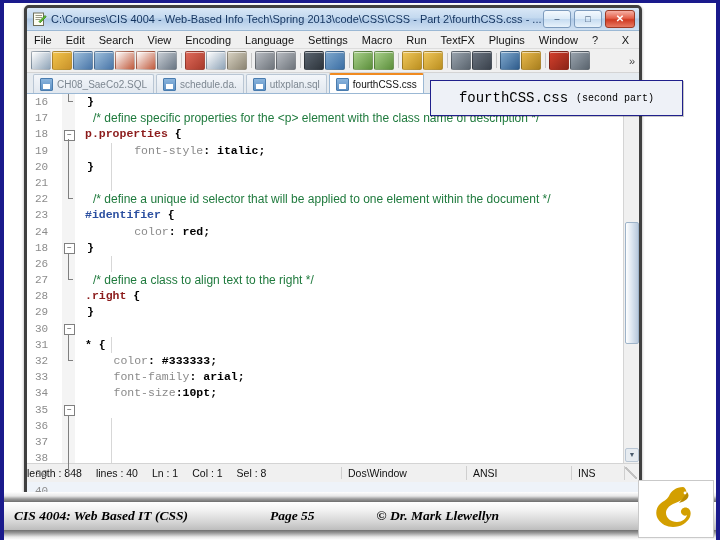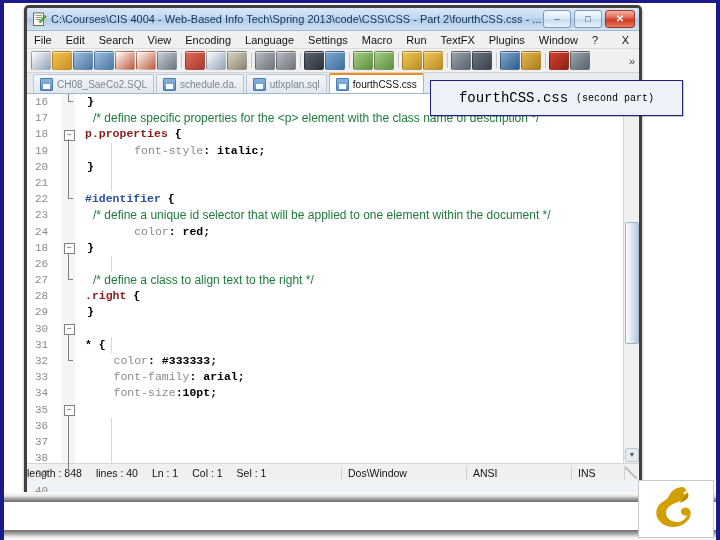--- a/index.html
+++ b/index.html
@@ -299,22 +299,22 @@
           <span class="foldline" style="top: 320.8px; height: 58.8px;"></span>
           <span class="foldend" style="top: 379.6px;"></span>
         </div>
       <div id="code">
           <div class="cl" style="padding-left: 8px;"><span class="brace">}</span></div>
           <div class="cl" style="padding-left: 14px;"><span class="cmt">/* define specific properties for the &lt;p&gt; element with the class name of description */</span></div>
           <div class="cl" style="padding-left: 6px;"><span class="sel">p.properties </span><span class="brace">{</span></div>
           <div class="cl"><span class="prop">        font-style</span><span class="brace">: </span><span class="val">italic;</span></div>
           <div class="cl" style="padding-left: 8px;"><span class="brace">}</span></div>
           <div class="cl">&nbsp;</div>
+          <div class="cl" style="padding-left: 14px;"><span class="cmt">/* define a unique id selector that will be applied to one element within the document */</span></div>
           <div class="cl" style="padding-left: 6px;"><span class="sel-id">#identifier </span><span class="brace">{</span></div>
-          <div class="cl" style="padding-left: 14px;"><span class="cmt">/* define a unique id selector that will be applied to one element within the document */</span></div>
           <div class="cl"><span class="prop">        color</span><span class="brace">: </span><span class="val">red;</span></div>
           <div class="cl" style="padding-left: 8px;"><span class="brace">}</span></div>
           <div class="cl">&nbsp;</div>
           <div class="cl" style="padding-left: 14px;"><span class="cmt">/* define a class to align text to the right */</span></div>
           <div class="cl" style="padding-left: 6px;"><span class="sel">.right </span><span class="brace">{</span></div>
           <div class="cl" style="padding-left: 8px;"><span class="brace">}</span></div>
           <div class="cl">&nbsp;</div>
           <div class="cl" style="padding-left: 6px;"><span class="brace">* </span><span class="brace">{</span></div>
           <div class="cl"><span class="prop">     color</span><span class="brace">: </span><span class="val">#333333;</span></div>
           <div class="cl"><span class="prop">     font-family</span><span class="brace">: </span><span class="val">arial;</span></div>
@@ -330,36 +330,41 @@
         <span class="vbtn" id="vdown">▼</span>
       </div>
     </div>
 
     <div id="statusbar">
       <span id="sb-main">
         <span>length : 848</span>
         <span>lines : 40</span>
         <span>Ln : 1</span>
         <span>Col : 1</span>
-        <span>Sel : 1</span>
+        <span>Sel : 8</span>
       </span>
       <span class="sb-cell" id="sb-eol">Dos\Window</span>
       <span class="sb-cell" id="sb-enc">ANSI</span>
       <span class="sb-cell" id="sb-ins">INS</span>
       <span id="sb-grip"></span>
     </div>
   </div>
 
   <div id="callout">
     <span id="callout-file">fourthCSS.css</span>
     <span id="callout-note">(second part)</span>
   </div>
 
   <div id="footer">
     <div class="footer-rule top"></div>
+    <div class="footer-bar">
+      <span class="footer-text" id="footer-course">CIS 4004: Web Based IT (CSS)</span>
+      <span class="footer-text" id="footer-page">Page 55</span>
+      <span class="footer-text" id="footer-copy">© Dr. Mark Llewellyn</span>
+    </div>
     <div class="footer-rule bot"></div>
   </div>
 
   <div id="logo-box">
     <svg width="62" height="50" viewBox="0 0 62 50">
       <path d="M38 4c-7 0-12 4-14 9-2 4-6 5-9 8-4 4-5 10-2 15 3 5 9 8 15 8 8 0 14-4 17-10 1-3 1-6-1-8-2-2-5-2-7 0-2 2-1 5 1 6 1 1 3 1 4 0-1 4-5 7-10 7-6 0-11-4-11-9 0-4 3-7 7-9 4-2 8-3 11-6 2-2 3-5 2-8-1-2-2-3-3-3z" fill="#d39f00"></path>
       <path d="M42 9c2 2 2 5 0 7-2 2-5 3-8 4 3-4 6-7 8-11z" fill="#b88a00"></path>
       <circle cx="40" cy="10" r="1.4" fill="#fff"></circle>
     </svg>
   </div>

